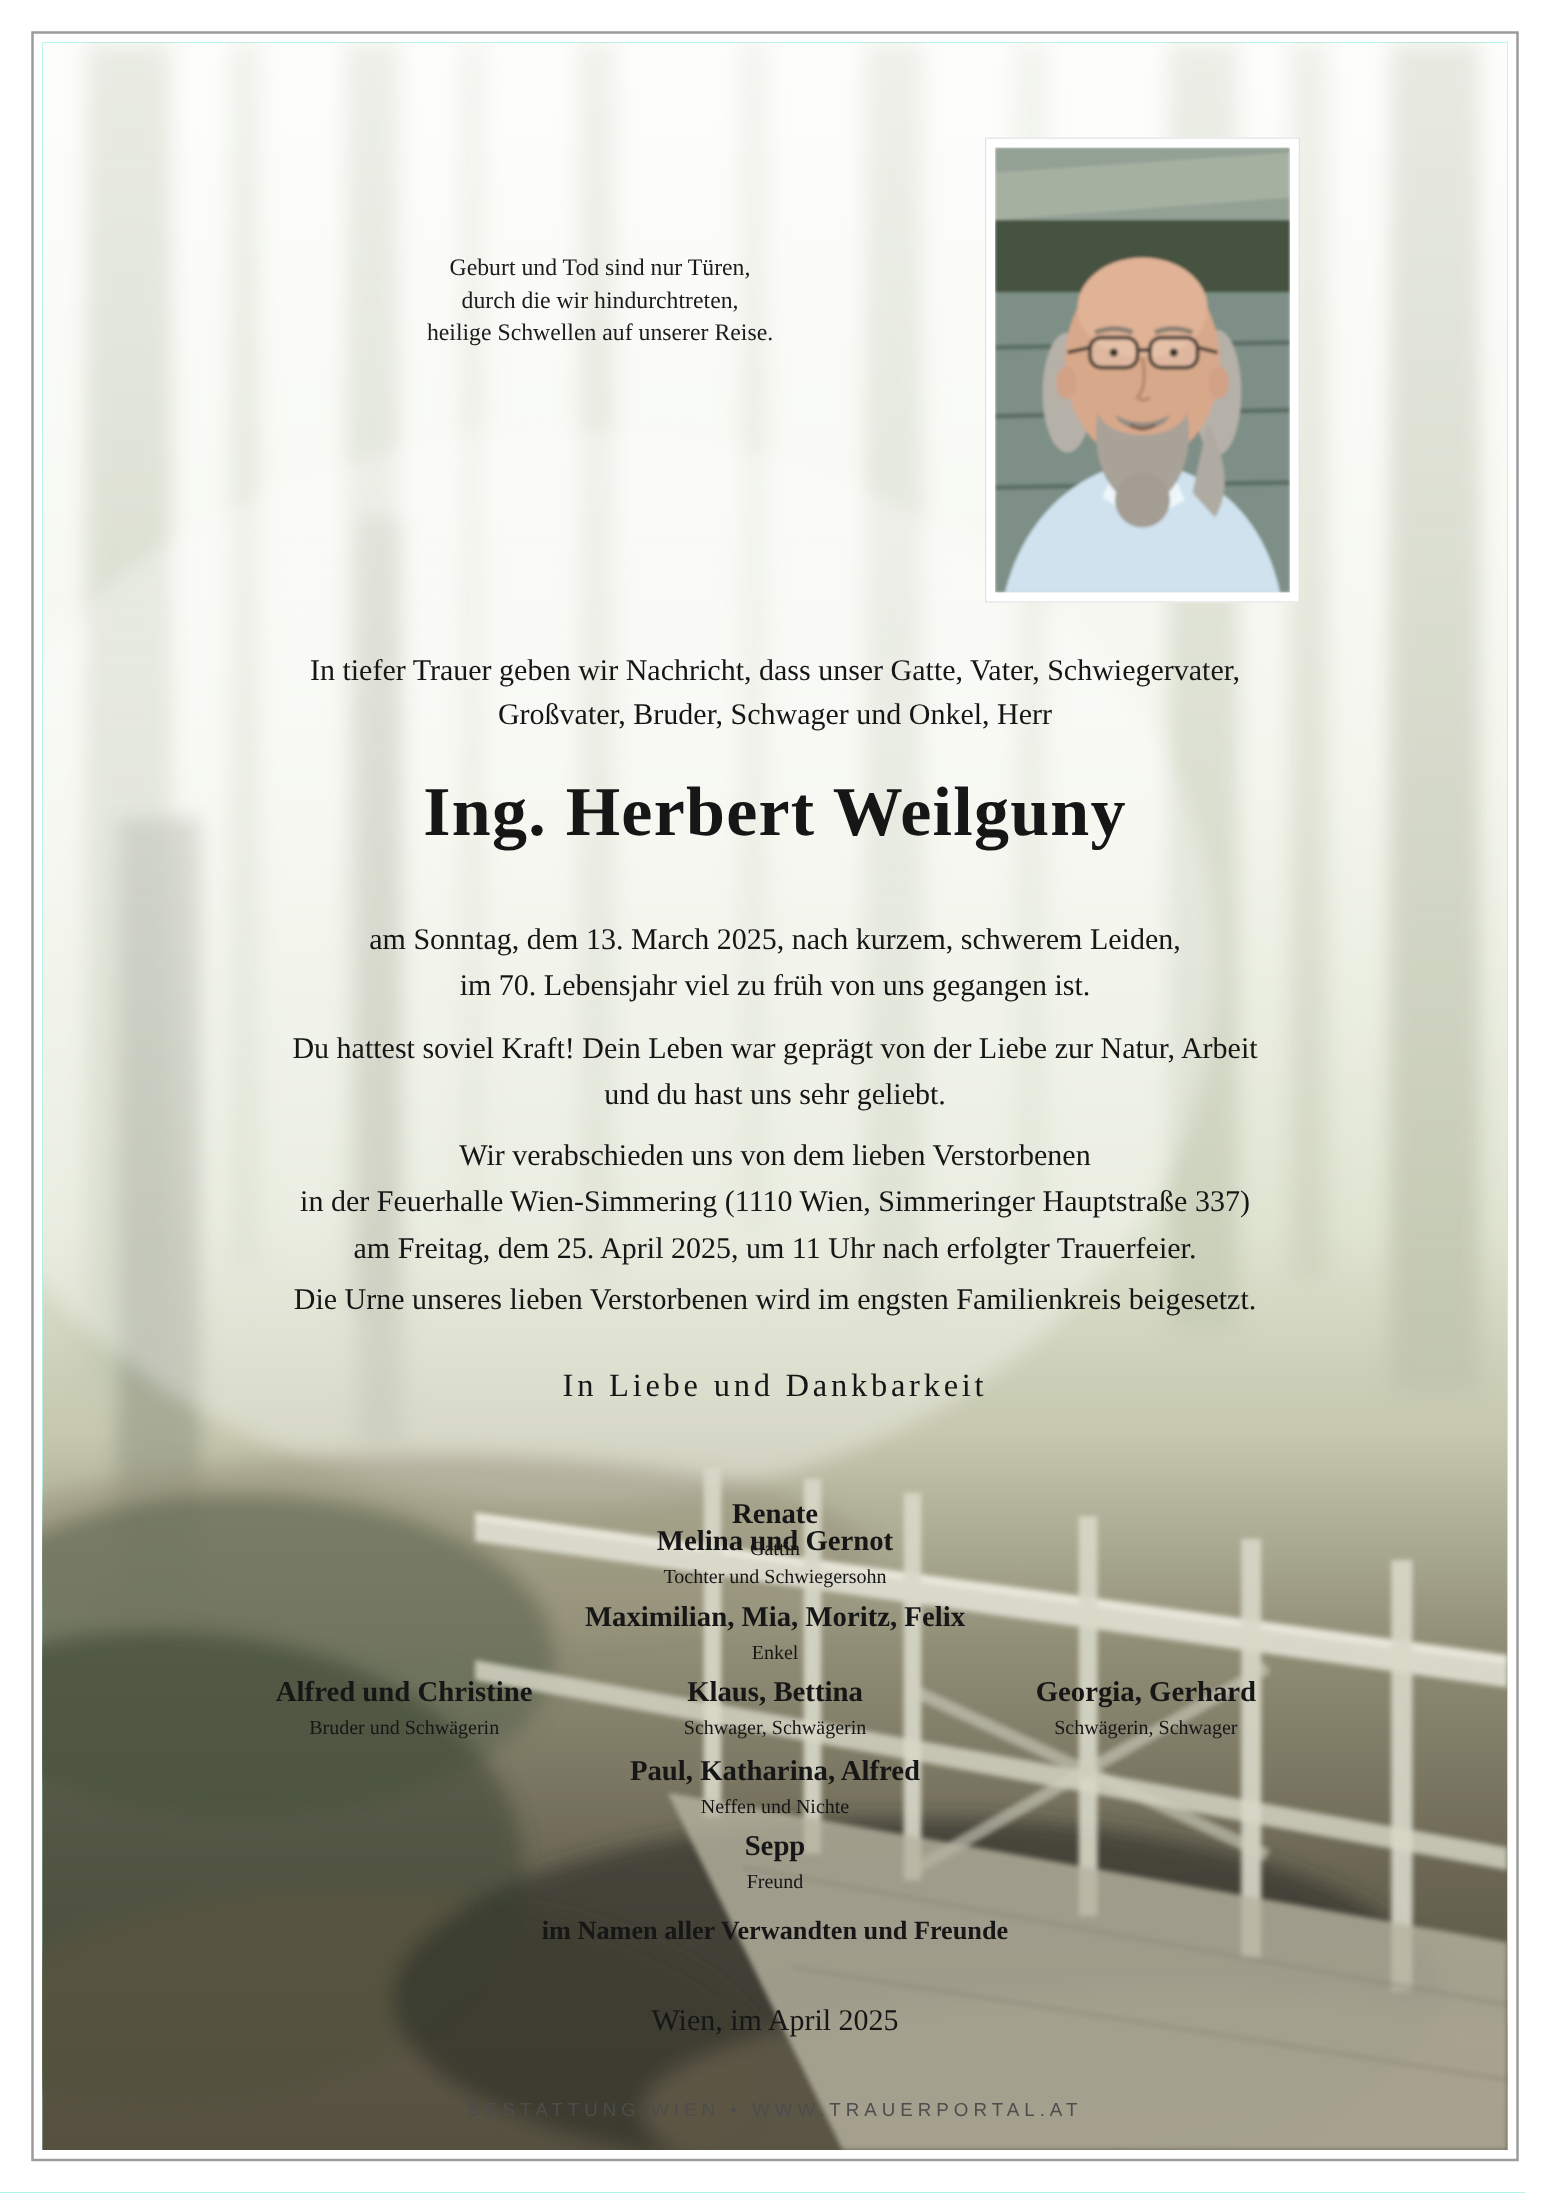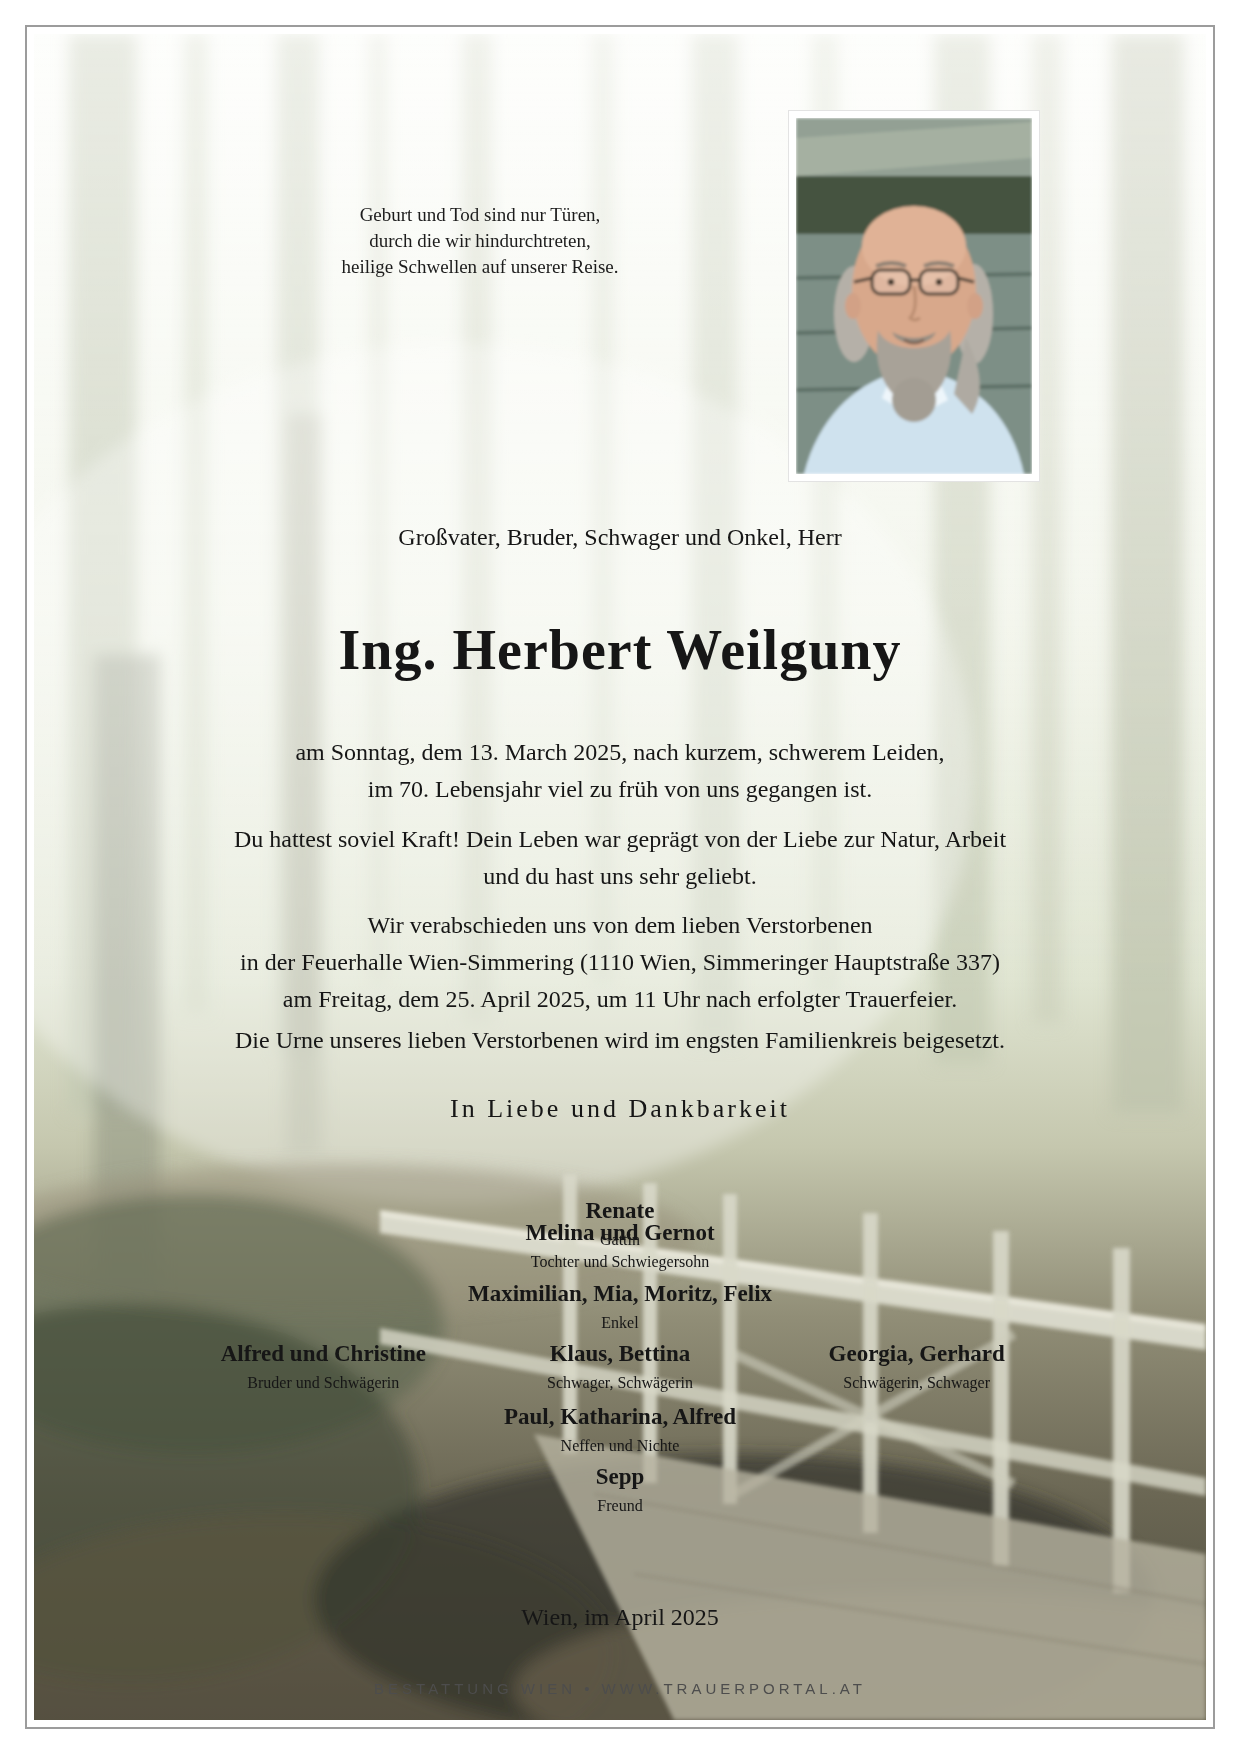--- a/index.html
+++ b/index.html
@@ -183,20 +183,21 @@
       </svg>
     </div>
 
     <div class="tblock quote">
       <div>Geburt und Tod sind nur Türen,</div>
       <div>durch die wir hindurchtreten,</div>
       <div>heilige Schwellen auf unserer Reise.</div>
     </div>
 
     <div class="tblock intro">
+      <div>In tiefer Trauer geben wir Nachricht, dass unser Gatte, Vater, Schwiegervater,</div>
       <div>Großvater, Bruder, Schwager und Onkel, Herr</div>
     </div>
 
     <div class="tblock deceased">Ing. Herbert Weilguny</div>
 
     <div class="tblock para1">
       <div>am Sonntag, dem 13. March 2025, nach kurzem, schwerem Leiden,</div>
       <div>im 70. Lebensjahr viel zu früh von uns gegangen ist.</div>
     </div>
 
@@ -250,19 +251,20 @@
     <div class="tblock mourner m-neffen">
       <div class="m-names">Paul, Katharina, Alfred</div>
       <div class="m-rel">Neffen und Nichte</div>
     </div>
 
     <div class="tblock mourner m-freund">
       <div class="m-names">Sepp</div>
       <div class="m-rel">Freund</div>
     </div>
 
+    <div class="tblock in-name-of">im Namen aller Verwandten und Freunde</div>
 
     <div class="tblock place-date">Wien, im April 2025</div>
 
     <div class="tblock footer-line">BESTATTUNG WIEN  •  WWW.TRAUERPORTAL.AT</div>
 
   </div>
 </div>
 
 </body></html>

